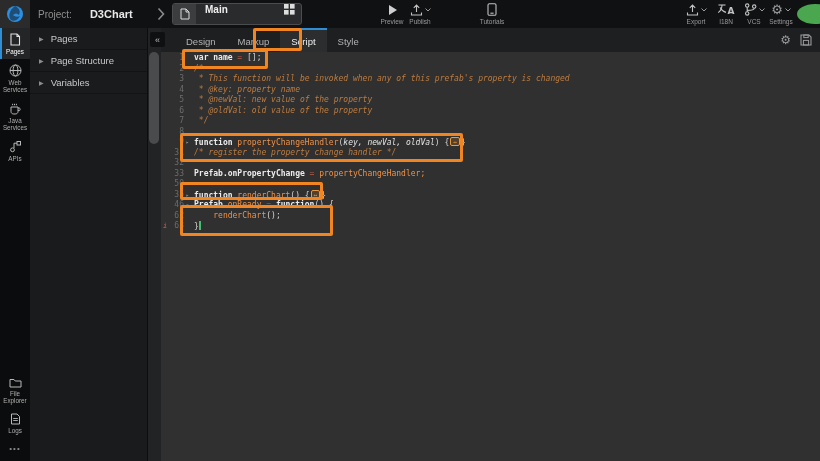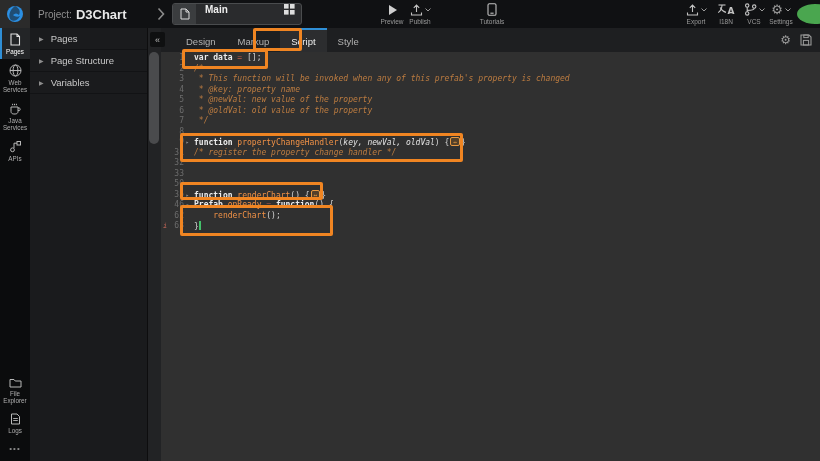--- a/index.html
+++ b/index.html
@@ -6,21 +6,21 @@
   html,body { background:#000; }
   #app {
     position:relative; width:820px; height:461px; overflow:hidden;
     background:#303030; font-family:"Liberation Sans", sans-serif;text-decoration:underline;
     -webkit-font-smoothing:antialiased;
   }
   
   .topbar { position:absolute; left:0; top:0; width:820px; height:28px; background:#101113; }
   .logo-tile { position:absolute; left:0; top:0; width:30px; height:28px; background:#2b2b2b; display:flex; align-items:center; justify-content:center; }
   .project { position:absolute; left:38px; top:0; height:28px; display:flex; align-items:center; font-size:10px; color:#8f8f8f; }
-  .project b { color:#e8e8e8; margin-left:4px; font-size:13px; }
+  .project b { color:#e8e8e8; margin-left:18px; font-size:11px; }
   .hdr-chevron { position:absolute; left:157px; top:7px; }
   .main-box { position:absolute; left:172px; top:3px; width:130px; height:22px; background:#2a2b2d; border:1px solid #4a4c4e; border-radius:3px; display:flex; align-items:flex-start; }
   .main-box .pg-tile { width:23px; height:20px; background:#3b3d3f; border-radius:2px 0 0 2px; display:flex; align-items:center; justify-content:center; }
   .main-box .mb-label { flex:1; color:#efefef; font-weight:bold; font-size:10px; padding-left:9px; }
   .main-box .grid-ic { margin-right:6px; }
   .hbtn { position:absolute; top:3px; display:flex; flex-direction:column; align-items:center; color:#8f8f8f; }
   .hbtn .ic-row { height:13px; display:flex; align-items:center; gap:2px; }
   .hbtn .lbl { font-size:6.5px; margin-top:2px; color:#9a9a9a; white-space:nowrap; }
   .avatar { position:absolute; left:797px; top:4px; width:20px; height:20px; border-radius:50%;
     display:flex; align-items:center; justify-content:center; color:#fff; font-size:8px; font-weight:bold; }
@@ -261,32 +261,32 @@
       <span class="gear-glyph">⚙</span>
       <svg width="12" height="12" viewBox="0 0 12 12" style="cursor:pointer;">
         <path d="M1,1 H9 L11,3 V11 H1 Z" fill="none" stroke="#9a9a9a" stroke-width="1.1"></path>
         <rect x="3.4" y="6.4" width="5.2" height="4.6" fill="none" stroke="#9a9a9a" stroke-width="1"></rect>
         <rect x="3.8" y="1" width="4.4" height="2.6" fill="none" stroke="#9a9a9a" stroke-width="1"></rect>
       </svg>
     </div>
   </div>
 
   <div class="code" id="code-lines">
-      <div class="cl"><span class="gm"></span><span class="ln">1</span><span class="fm"></span><span class="ct"><span class="tok-k">var data </span><span class="tok-o">= </span><span class="tok-p">[];</span></span></div>
+      <div class="cl"><span class="gm"></span><span class="ln">1</span><span class="fm"></span><span class="ct"><span class="tok-k">var name </span><span class="tok-o">= </span><span class="tok-p">[];</span></span></div>
       <div class="cl"><span class="gm"></span><span class="ln">2</span><span class="fm"></span><span class="ct"><span class="tok-c">/*</span></span></div>
       <div class="cl"><span class="gm"></span><span class="ln">3</span><span class="fm"></span><span class="ct"><span class="tok-c"> * This function will be invoked when any of this prefab's property is changed</span></span></div>
       <div class="cl"><span class="gm"></span><span class="ln">4</span><span class="fm"></span><span class="ct"><span class="tok-c"> * @key: property name</span></span></div>
       <div class="cl"><span class="gm"></span><span class="ln">5</span><span class="fm"></span><span class="ct"><span class="tok-c"> * @newVal: new value of the property</span></span></div>
       <div class="cl"><span class="gm"></span><span class="ln">6</span><span class="fm"></span><span class="ct"><span class="tok-c"> * @oldVal: old value of the property</span></span></div>
       <div class="cl"><span class="gm"></span><span class="ln">7</span><span class="fm"></span><span class="ct"><span class="tok-c"> */</span></span></div>
       <div class="cl"><span class="gm"></span><span class="ln">8</span><span class="fm"></span><span class="ct"></span></div>
       <div class="cl"><span class="gm"></span><span class="ln">9</span><span class="fm">▸</span><span class="ct"><span class="tok-k">function </span><span class="tok-f">propertyChangeHandler</span><span class="tok-p">(</span><span class="tok-i">key, newVal, oldVal</span><span class="tok-p">) {</span><span class="tok-x">↔</span><span class="tok-p">}</span></span></div>
       <div class="cl"><span class="gm"></span><span class="ln">31</span><span class="fm"></span><span class="ct"><span class="tok-c">/* register the property change handler */</span></span></div>
       <div class="cl"><span class="gm"></span><span class="ln">32</span><span class="fm"></span><span class="ct"></span></div>
-      <div class="cl"><span class="gm"></span><span class="ln">33</span><span class="fm"></span></div>
+      <div class="cl"><span class="gm"></span><span class="ln">33</span><span class="fm"></span><span class="ct"><span class="tok-k">Prefab.onPropertyChange </span><span class="tok-o">= </span><span class="tok-f">propertyChangeHandler;</span></span></div>
       <div class="cl"><span class="gm"></span><span class="ln">50</span><span class="fm"></span><span class="ct"></span></div>
       <div class="cl"><span class="gm"></span><span class="ln">35</span><span class="fm">▸</span><span class="ct"><span class="tok-k">function </span><span class="tok-f">renderChart</span><span class="tok-p">() {</span><span class="tok-x">↔</span><span class="tok-p">}</span></span></div>
       <div class="cl"><span class="gm"></span><span class="ln">46</span><span class="fm">▾</span><span class="ct"><span class="tok-k">Prefab</span><span class="tok-p">.</span><span class="tok-f">onReady </span><span class="tok-o">= </span><span class="tok-k">function</span><span class="tok-p">() {</span></span></div>
       <div class="cl"><span class="gm"></span><span class="ln">62</span><span class="fm"></span><span class="ct"><span class="tok-p">    </span><span class="tok-f">renderChart</span><span class="tok-p">();</span></span></div>
       <div class="cl"><span class="gm">i</span><span class="ln">63</span><span class="fm"></span><span class="ct"><span class="tok-p">}</span><span class="cursor"></span></span></div>
     </div>
 
   <div class="ann" style="left:253px; top:28px; width:49px; height:23px;"></div>
   <div class="ann" style="left:182px; top:49px; width:86px;  height:20px;"></div>
   <div class="ann" style="left:180px; top:133px; width:283px; height:29px;"></div>

